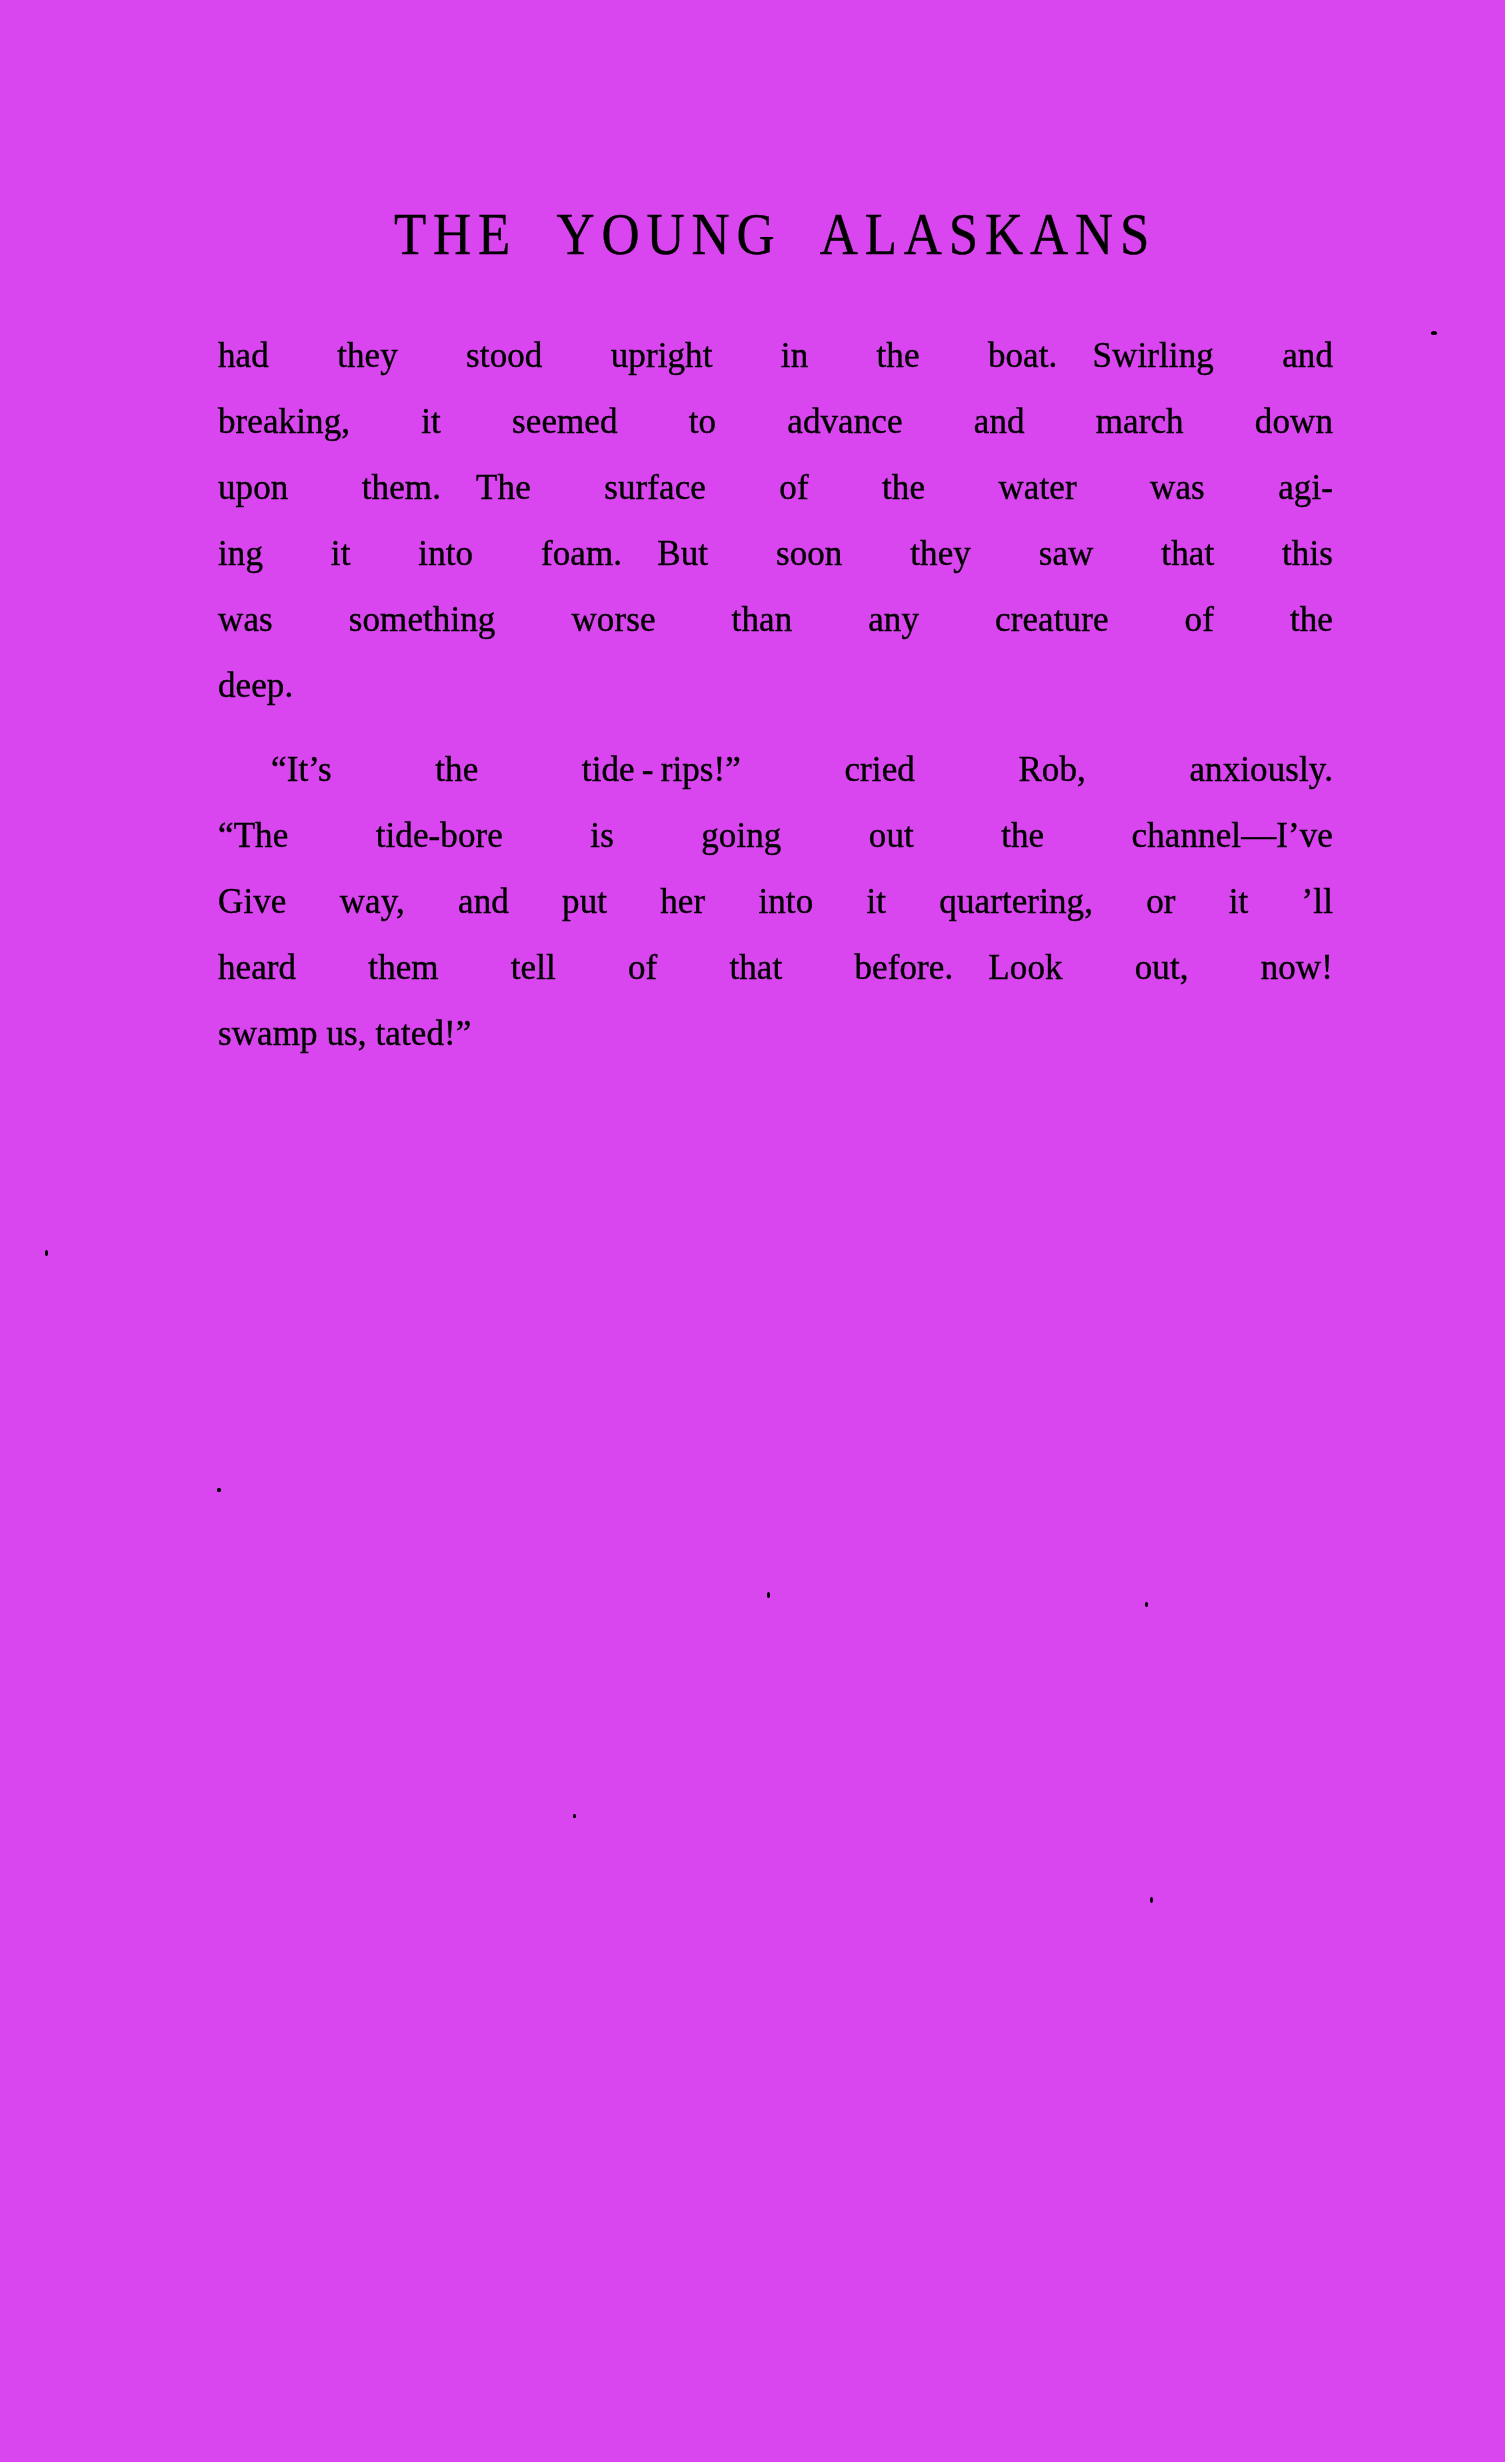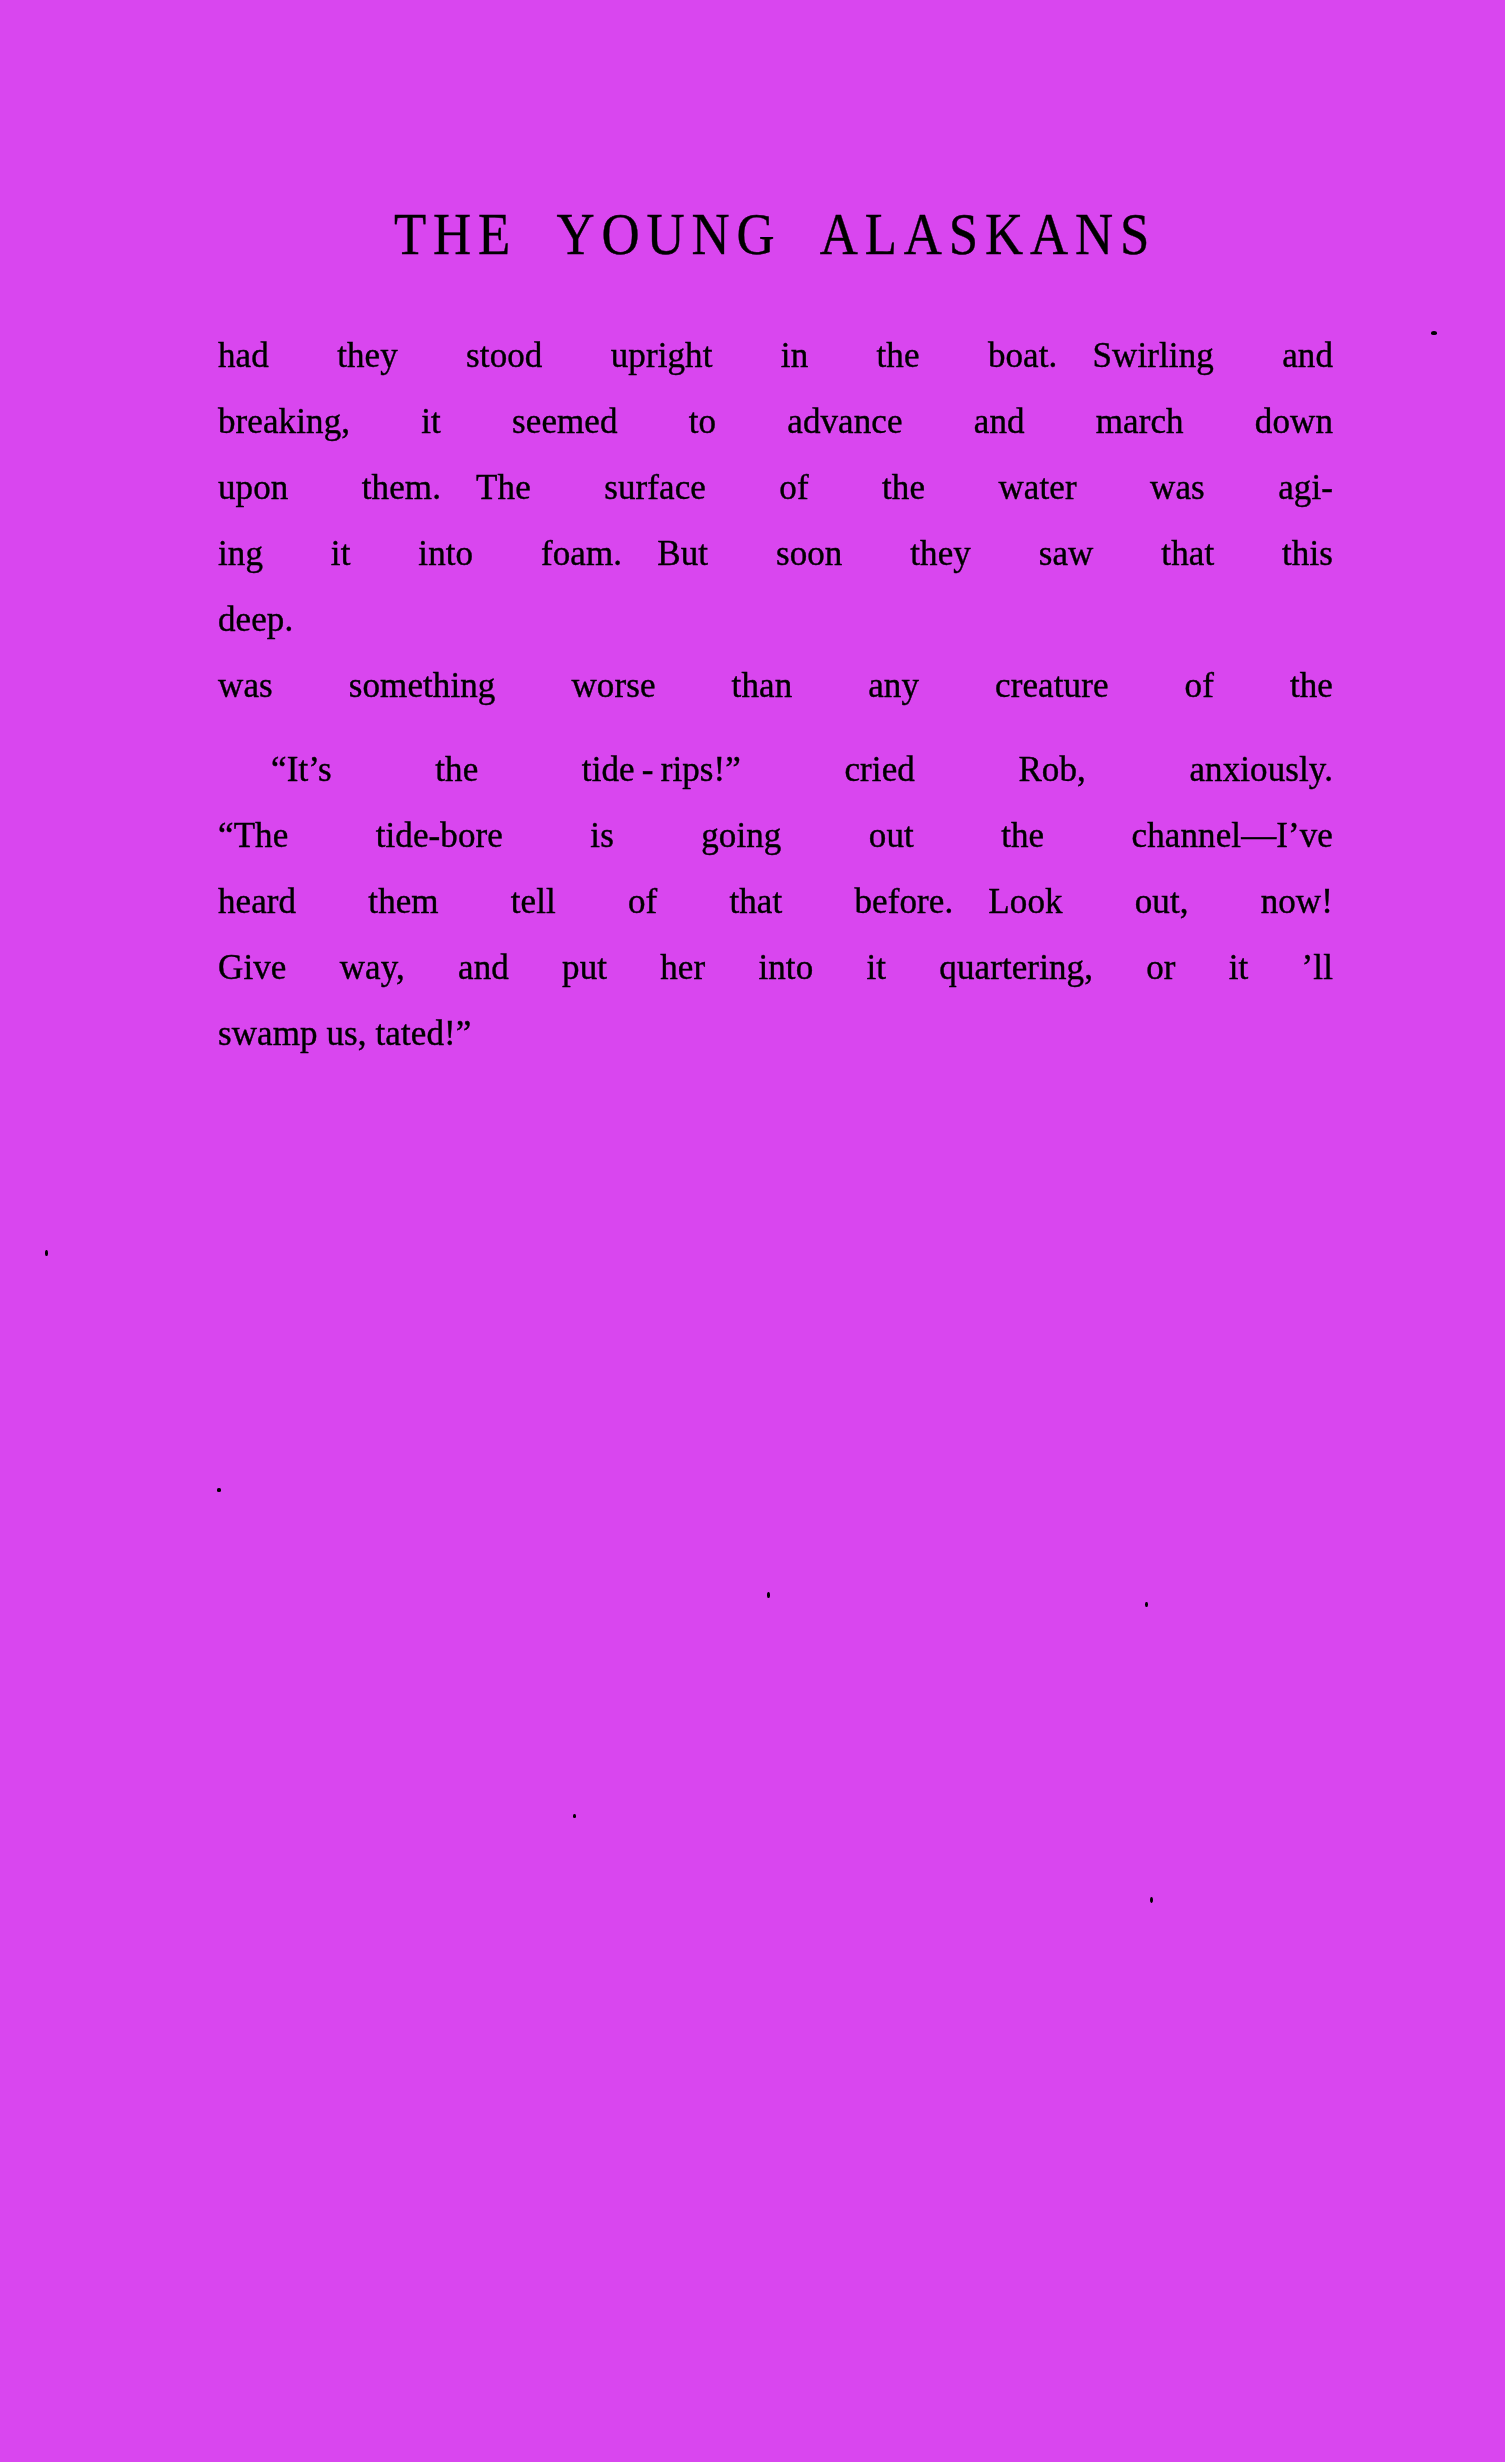--- a/index.html
+++ b/index.html
@@ -77,26 +77,26 @@
 
   <div class="running-head">
     <span class="rh-text">THE YOUNG ALASKANS</span>
   </div>
 
   <div class="text-block">
     <div class="bline">had they stood upright in the boat. Swirling and</div>
     <div class="bline">breaking, it seemed to advance and march down</div>
     <div class="bline">upon them. The surface of the water was agi-</div>
     <div class="bline">ing it into foam. But soon they saw that this</div>
+    <div class="bline">was something worse than any creature of the</div>
     <div class="bline last">deep.</div>
-    <div class="bline">was something worse than any creature of the</div>
     <div class="bline indent">“It’s the tide - rips!” cried Rob, anxiously.</div>
     <div class="bline">“The tide-bore is going out the channel—I’ve</div>
+    <div class="bline">Give way, and put her into it quartering, or it ’ll</div>
     <div class="bline">heard them tell of that before. Look out, now!</div>
-    <div class="bline">Give way, and put her into it quartering, or it ’ll</div>
     <div class="bline last">swamp us, tated!”</div>
   </div>
 
   <i class="speck" style="left:1431px; top:331px; width:6.4px;  height:3.6px;"></i>
   <i class="speck" style="left:45px;   top:1250px; width:2.9px; height:5.7px;"></i>
   <i class="speck" style="left:217px;  top:1488px; width:3.6px; height:3.6px;"></i>
   <i class="speck" style="left:767px; top:1592px; width:2.9px; height:5.7px;"></i>
   <i class="speck" style="left:1145px; top:1602px; width:2.9px; height:5px;"></i>
   <i class="speck" style="left:573px;  top:1814px; width:2.9px; height:3.6px;"></i>
   <i class="speck" style="left:1150px; top:1897px; width:2.9px; height:6.4px;"></i>

